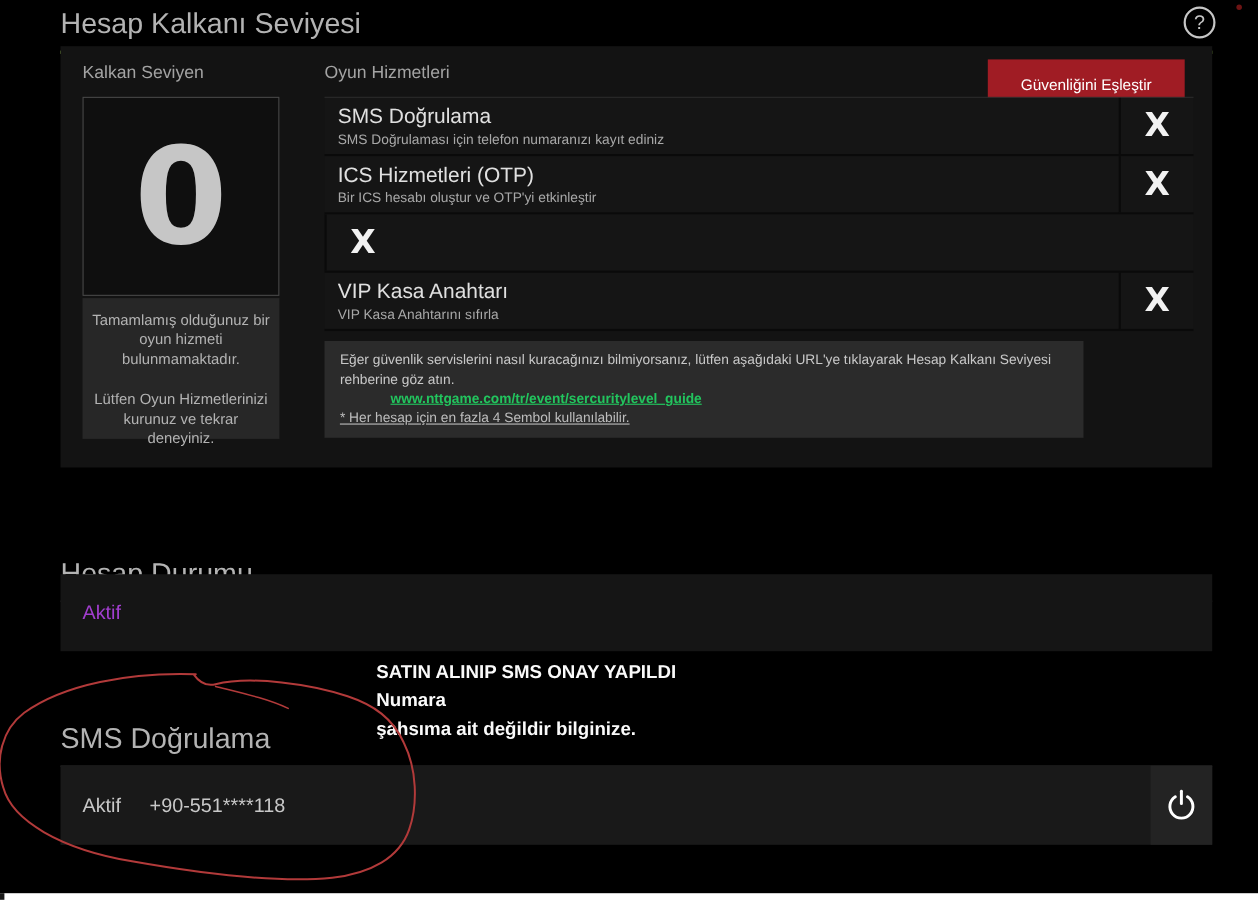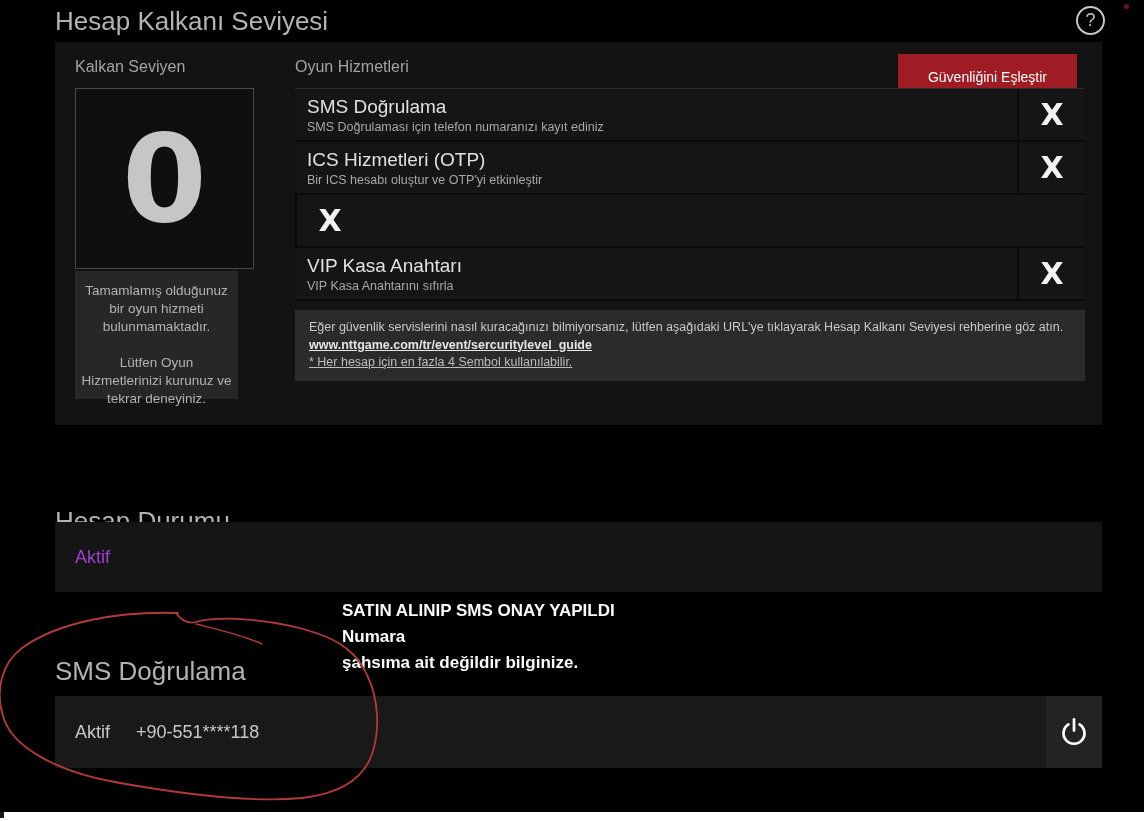--- a/index.html
+++ b/index.html
@@ -36,21 +36,21 @@
   .score-box {
     position:absolute; left:20px; top:46px; width:179px; height:181px;
     background:#0f0f0f; border:1px solid #484848;
     display:flex; align-items:center; justify-content:center;
   }
   .score-zero {
     font-size:122px; font-weight:700; color:#c6c6c6;
     font-family:"DejaVu Sans",sans-serif; line-height:1;
   }
   .score-msg {
-    position:absolute; left:20px; top:229px; width:163px; height:128px;
+    position:absolute; left:20px; top:229px; width:179px; height:128px;
     background:#272727; color:#b3b3b3; font-size:13.5px; line-height:18px;
     text-align:center; padding:11px 6px;
   }
   .score-msg p + p { margin-top:18px; }
 
   .match-btn {
     position:absolute; top:12px; right:25px; height:46px;
     background:#a01c24; color:#fff; border:none; font-size:14px;
     padding:0 30px; cursor:pointer;
     font-family:"Liberation Sans",sans-serif;
@@ -67,25 +67,25 @@
   .service-text { flex:1; padding:5px 12px 0 12px; }
   .service-title { font-size:19px; font-weight:400; color:#e0e0e0; line-height:25px; }
   .service-sub { font-size:12.5px; color:#a8a8a8; line-height:16px; }
   .service-status {
     width:68px; border-left:2px solid #0a0a0a;
     display:flex; align-items:center; justify-content:center;
     font-size:30px; font-weight:800; color:#f2f2f2;
     font-family:"DejaVu Sans",sans-serif;
   }
   .services-note {
-    position:absolute; left:240px; top:268px; width:790px;
+    position:absolute; left:240px; top:268px; width:690px;
     background:#2b2b2b; color:#c8c8c8; font-size:12.5px; line-height:17.5px;
     padding:9px 14px;
   }
-  .services-note a { color:#e5e5e5; text-decoration:underline; font-weight:700; cursor:pointer; }
+  .services-note a { color:#22c55e; text-decoration:underline; font-weight:700; cursor:pointer;margin-left:46px; }
   .note-footnote { color:#bdbdbd;text-decoration:underline; }
 
   
   .section-heading {
     position:absolute; left:55px; width:1047px;
     font-size:26px; font-weight:300; color:#b3b3b3;
     padding-bottom:9px; border-bottom:1px solid #3a3a3a;
   }
 
   

